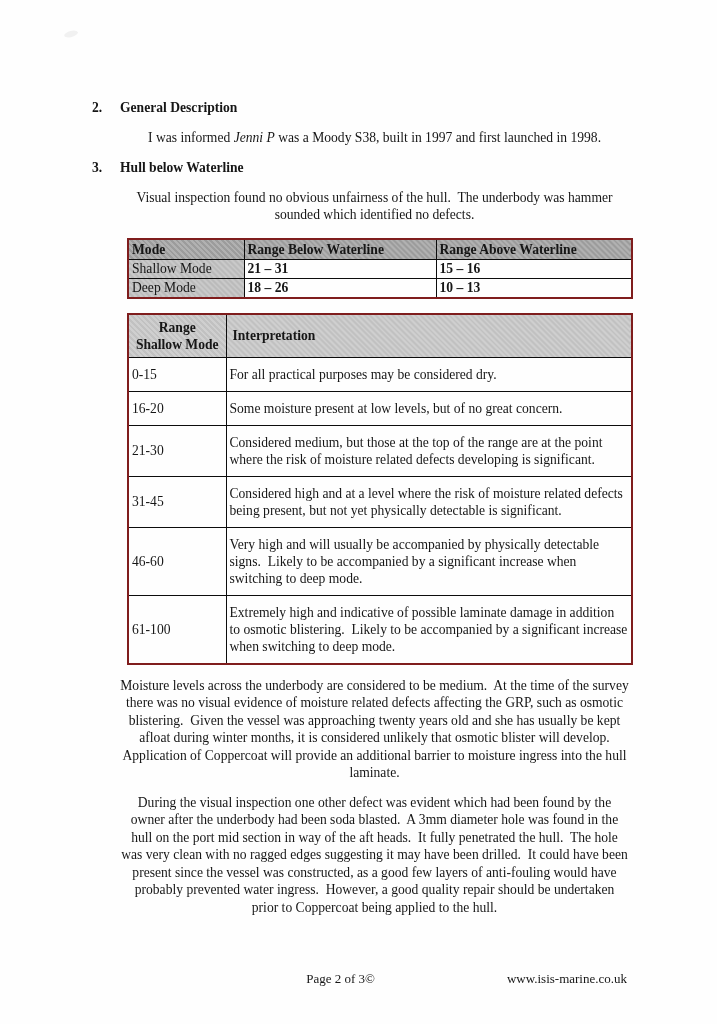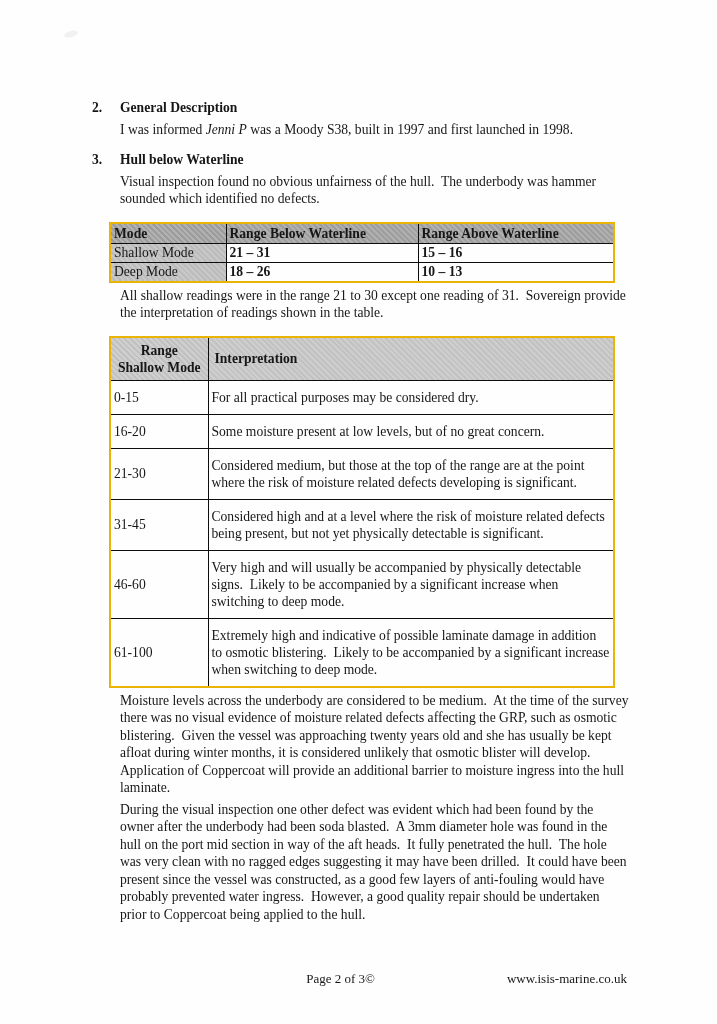--- a/index.html
+++ b/index.html
@@ -12,38 +12,39 @@
     font-family: "Liberation Serif", "DejaVu Serif", serif;
     color: #161616;
     font-size: 13.6px;
     line-height: 17.5px;
     padding: 99px 88px 0 92px;
     overflow: hidden;
   }
   .heading { display: flex; font-weight: bold; margin: 0; }
   .heading .num { flex: none; width: 28px; }
   p.body {
-    margin: 4px 0 0 28px;
+    margin: 12px 0 0 28px;
     width: 509px;
     white-space: pre-wrap;
+    text-align: center;
   }
   .mt10 { margin-top: 10px; }
   .mt13 { margin-top: 13px; }
   .mt14 { margin-top: 14px; }
   .mt16 { margin-top: 16px; }
   .mt17 { margin-top: 17px; }
   .mt18 { margin-top: 18px; }
   .italic { font-style: italic; }
 
   table.doc-table {
     border-collapse: collapse;
-    margin-left: 17px;
+    margin-left: 35px;
     width: 452px;
     table-layout: fixed;
-    border: 2px solid #eab308;
+    border: 2px solid #7f1d1d;
     font-size: 13.6px;
     line-height: 17px;
   }
   table.doc-table th, table.doc-table td {
     border: 1px solid #0c0c0c;
     padding: 0 3px;
     vertical-align: middle;
     overflow: hidden;
   }
   
@@ -134,21 +135,20 @@
       <td class="t1-val">15 – 16</td>
     </tr>
     <tr>
       <td class="t1-rowlabel">Deep Mode</td>
       <td class="t1-val">18 – 26</td>
       <td class="t1-val">10 – 13</td>
     </tr>
   </tbody>
     </table>
 
-  <p class="body mt17">All shallow readings were in the range 21 to 30 except one reading of 31.  Sovereign provide the interpretation of readings shown in the table.</p>
 
   <table class="doc-table mt14">
     <colgroup>
       <col style="width:98px">
         <col style="width:406px">
     </colgroup>
     <tbody>
         <tr class="t2-head">
       <th class="t2-range-head">Range
 Shallow Mode</th>

